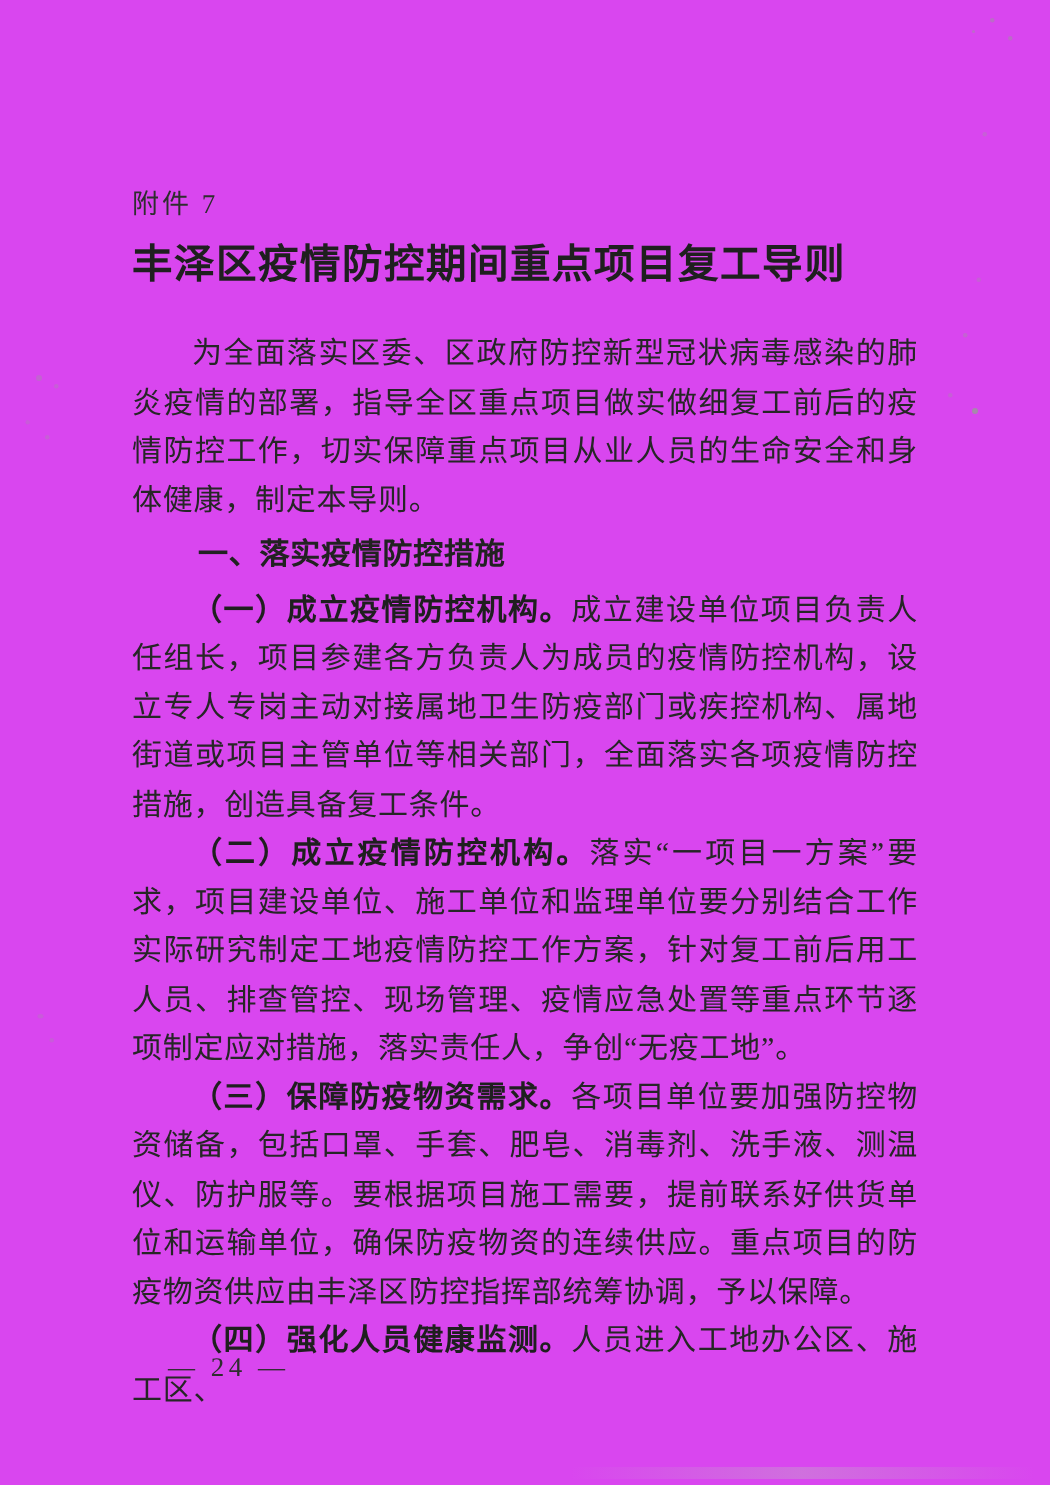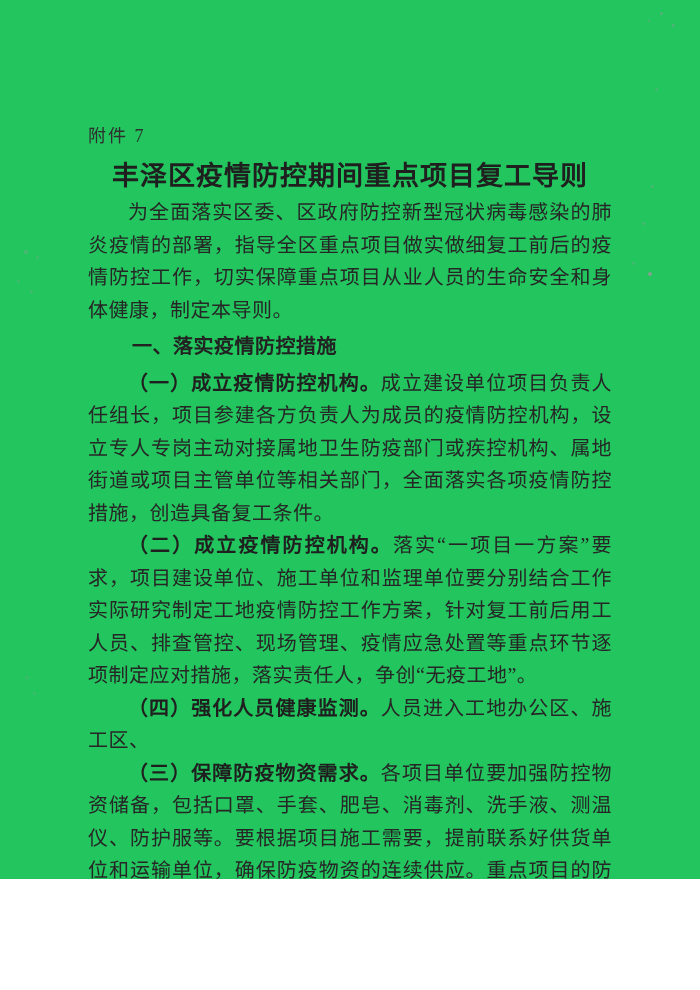--- a/index.html
+++ b/index.html
@@ -4,57 +4,57 @@
 <style>
   html, body {
     margin: 0;
     padding: 0;
     background: #ffffff;
     font-family: "Liberation Serif", "DejaVu Serif", serif;
   }
   .page {
     position: relative;
     width: 700px;
-    height: 879px;
-    background: #22c55e;
+    height: 990px;
+    background: #d946ef;
     overflow: hidden;
     color: #2b2b2b;
   }
   .doc-body {
     position: absolute;
     left: 88px;
     top: 124px;
     width: 524px;
   }
   .attachment-label {
     font-size: 18px;
     line-height: 24px;
     color: #2e2e2e;
     letter-spacing: 2px;
   }
   .doc-title {
     margin-top: 8px;
-    text-align: center;
+    text-align: left;
     font-size: 27px;
     line-height: 40px;
     font-weight: bold;
     color: #1f1f1f;
     letter-spacing: 1px;
     white-space: nowrap;
   }
   .para {
     margin: 0;
     font-size: 20px;
     line-height: 32.5px;
     text-align: justify;
     text-indent: 2em;
     color: #262626;
     letter-spacing: 0.5px;
   }
-  .para.intro { }
+  .para.intro { margin-top: 24px; }
   .section-heading {
     margin: 4px;
     font-size: 20px;
     line-height: 32.5px;
     text-indent: 2em;
     font-weight: bold;
     font-family: "Liberation Sans", "DejaVu Sans", sans-serif;
     color: #222222;
     letter-spacing: 0.5px;
   }
@@ -97,23 +97,23 @@
     <div class="doc-title">丰泽区疫情防控期间重点项目复工导则</div>
 
     <p class="para intro">为全面落实区委、区政府防控新型冠状病毒感染的肺炎疫情的部署，指导全区重点项目做实做细复工前后的疫情防控工作，切实保障重点项目从业人员的生命安全和身体健康，制定本导则。</p>
 
     <p class="section-heading">一、落实疫情防控措施</p>
 
     <p class="para"><span class="item-lead">（一）成立疫情防控机构。</span><span>成立建设单位项目负责人任组长，项目参建各方负责人为成员的疫情防控机构，设立专人专岗主动对接属地卫生防疫部门或疾控机构、属地街道或项目主管单位等相关部门，全面落实各项疫情防控措施，创造具备复工条件。</span></p>
 
     <p class="para"><span class="item-lead">（二）成立疫情防控机构。</span><span>落实“一项目一方案”要求，项目建设单位、施工单位和监理单位要分别结合工作实际研究制定工地疫情防控工作方案，针对复工前后用工人员、排查管控、现场管理、疫情应急处置等重点环节逐项制定应对措施，落实责任人，争创“无疫工地”。</span></p>
 
+    <p class="para"><span class="item-lead">（三）保障防疫物资需求。</span><span>各项目单位要加强防控物资储备，包括口罩、手套、肥皂、消毒剂、洗手液、测温仪、防护服等。要根据项目施工需要，提前联系好供货单位和运输单位，确保防疫物资的连续供应。重点项目的防疫物资供应由丰泽区防控指挥部统筹协调，予以保障。</span></p>
+
     <p class="para"><span class="item-lead">（四）强化人员健康监测。</span><span>人员进入工地办公区、施工区、</span></p>
-
-    <p class="para"><span class="item-lead">（三）保障防疫物资需求。</span><span>各项目单位要加强防控物资储备，包括口罩、手套、肥皂、消毒剂、洗手液、测温仪、防护服等。要根据项目施工需要，提前联系好供货单位和运输单位，确保防疫物资的连续供应。重点项目的防疫物资供应由丰泽区防控指挥部统筹协调，予以保障。</span></p>
 
   </div>
 
   <div class="page-number">— 24 —</div>
 
   <div class="speckle" style="left:648px; top:272px; width:4px; height:4px; opacity:0.8;"></div>
   <div class="speckle" style="left:660px; top:12px;  width:3px; height:3px;"></div>
   <div class="speckle" style="left:648px; top:20px;  width:2px; height:2px;"></div>
   <div class="speckle" style="left:672px; top:24px;  width:3px; height:3px;"></div>
   <div class="speckle" style="left:655px; top:88px;  width:3px; height:3px; opacity:0.3;"></div>

